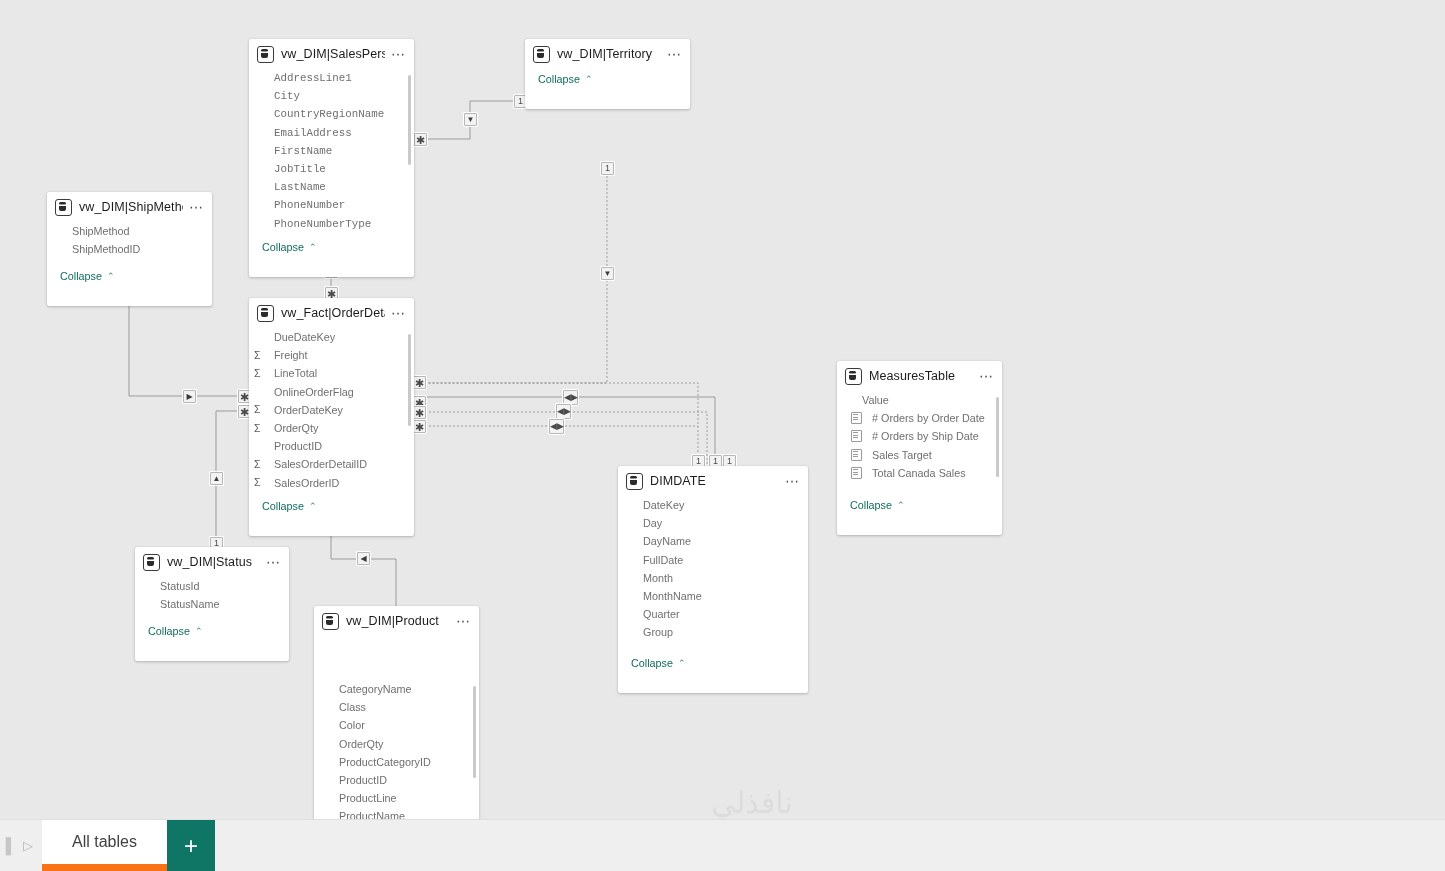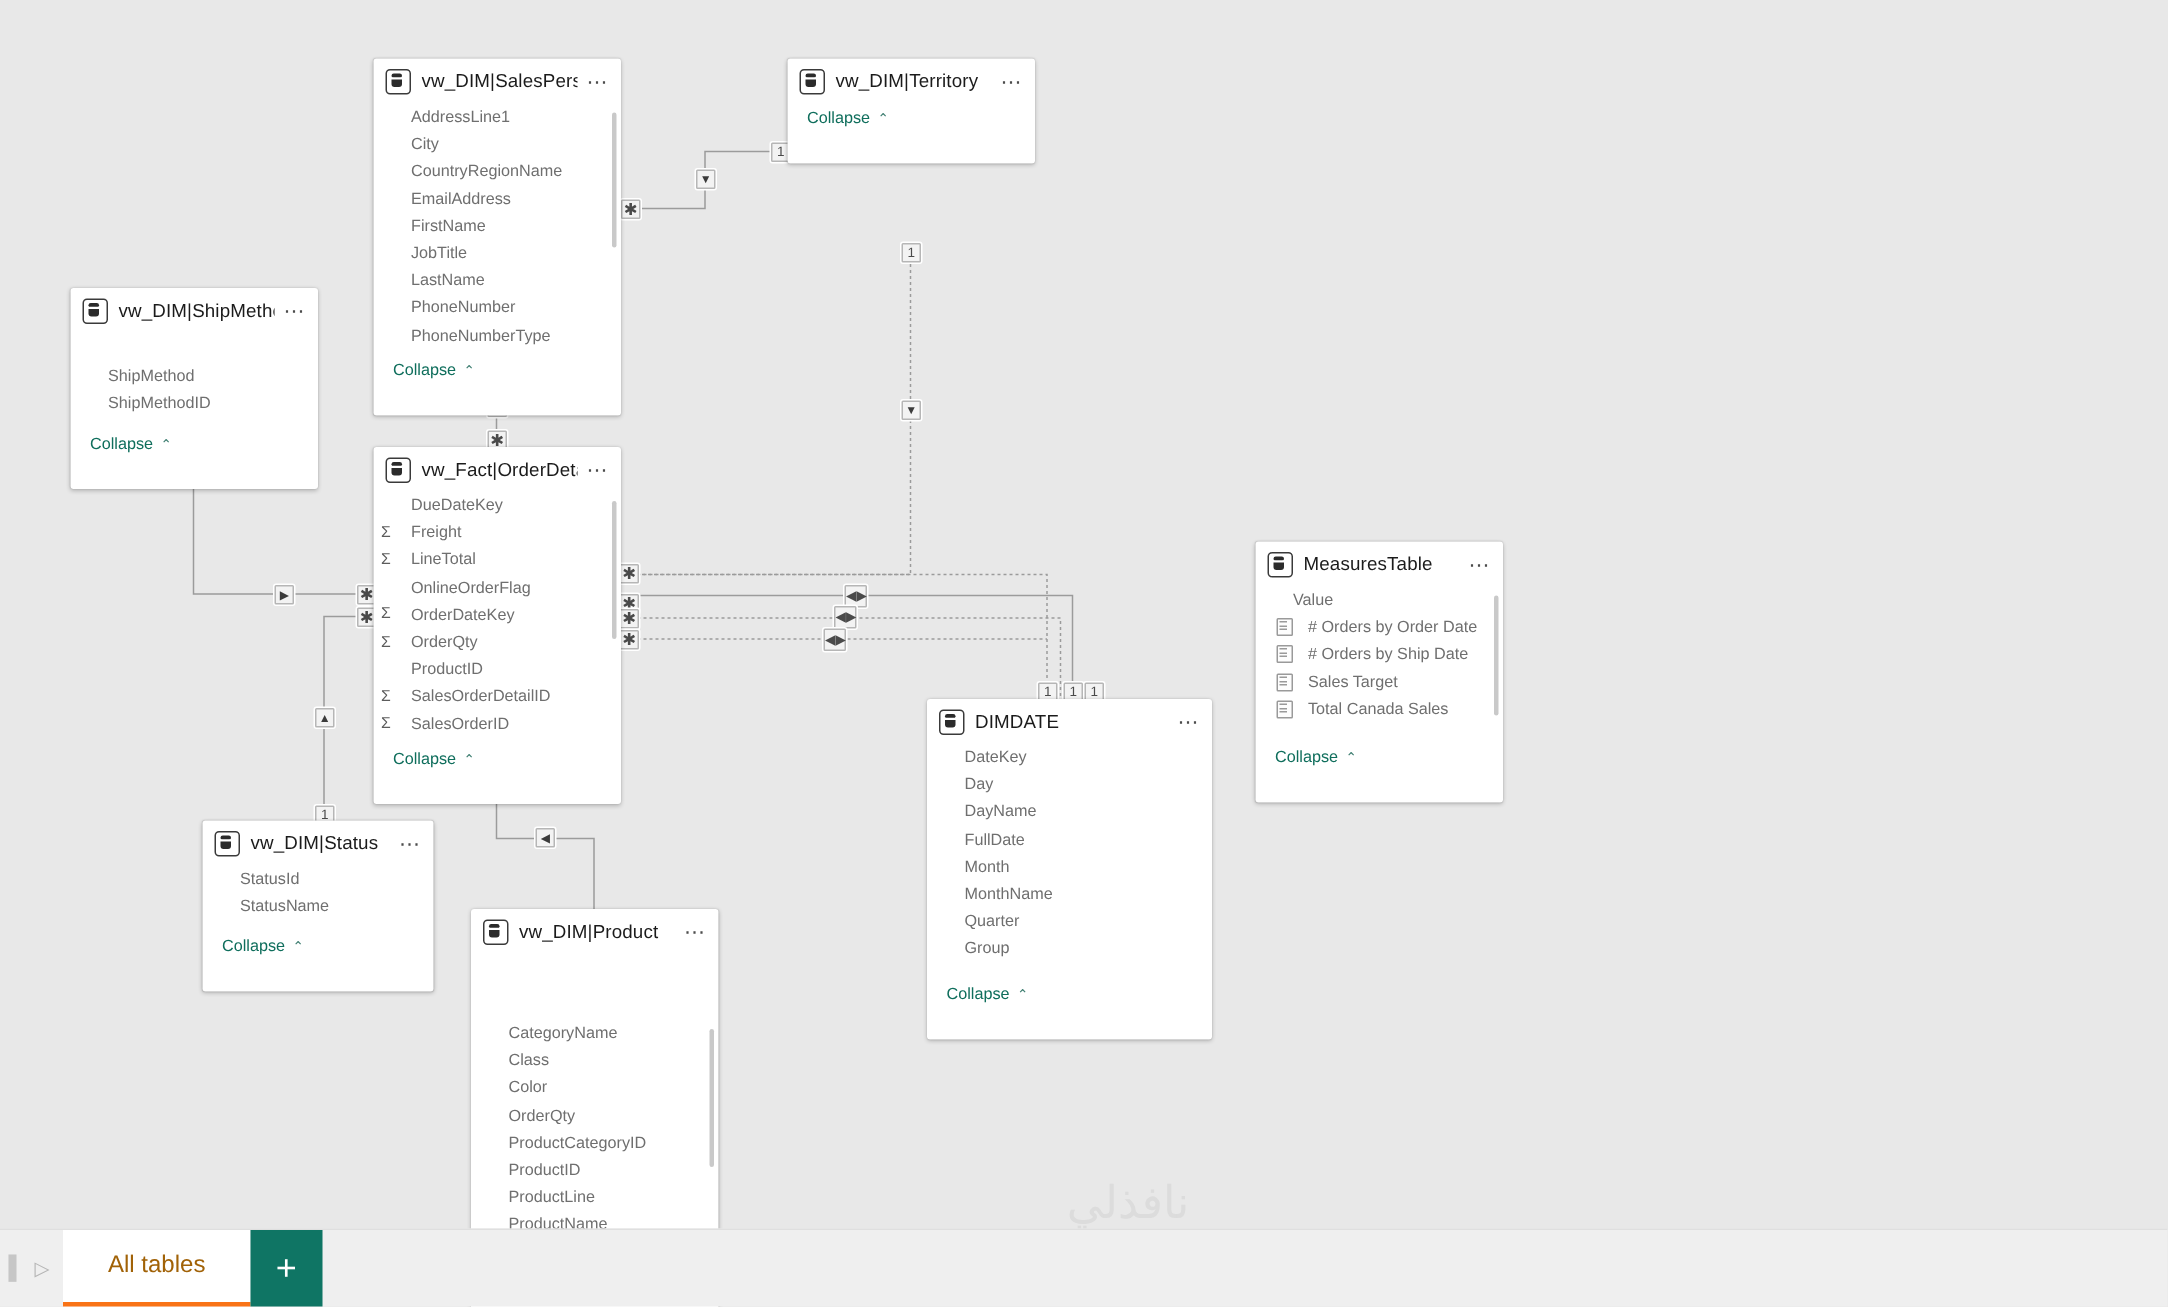--- a/index.html
+++ b/index.html
@@ -242,27 +242,27 @@
     font-size: 13px;
     cursor: pointer;
   }
   .nav-arrow.bar {
     color: #c6c6c6;
     font-size: 15px;
     width: 14px;
   }
   .tab-active {
     background: #ffffff;
-    border-bottom: 3px solid #f97316;
+    border-bottom: 7px solid #f97316;
     display: flex;
     align-items: center;
     justify-content: center;
     padding: 12px 30px;
     font-size: 16px;
-    color: #a16207;
+    color: #404040;
     cursor: pointer;
   }
   .tab-add {
     width: 48px;
     background: #0f7564;
     color: #ffffff;
     display: flex;
     align-items: center;
     justify-content: center;
     font-size: 24px;
@@ -329,21 +329,21 @@
       <div class="badge card" style="left: 723px; top: 455px;">1</div>
     </div>
 
   <div id="table-layer">
       <div class="tbl" style="left: 249px; top: 39px; width: 165px;">
         <div class="tbl-header">
           <div class="tbl-icon"></div>
           <div class="tbl-title">vw_DIM|SalesPerson</div>
           <div class="tbl-menu">⋯</div>
         </div>
-        <div class="tbl-fields" style="height: 168px;">
+        <div class="tbl-fields" style="height: 168px; font-family: Liberation Mono, monospace;">
           <div class="fld plain">
             <span class="fname">AddressLine1</span>
           </div>
           <div class="fld plain">
             <span class="fname">City</span>
           </div>
           <div class="fld plain">
             <span class="fname">CountryRegionName</span>
           </div>
           <div class="fld plain">
@@ -381,21 +381,21 @@
           <span>Collapse</span>
           <span class="chev">⌃</span>
         </div>
       </div>
       <div class="tbl" style="left: 47px; top: 192px; width: 165px;">
         <div class="tbl-header">
           <div class="tbl-icon"></div>
           <div class="tbl-title">vw_DIM|ShipMethod</div>
           <div class="tbl-menu">⋯</div>
         </div>
-        <div class="tbl-fields" style="height: 44px; margin-top: 20px;">
+        <div class="tbl-fields" style="height: 44px;">
           <div class="fld plain">
             <span class="fname">ShipMethod</span>
           </div>
           <div class="fld plain">
             <span class="fname">ShipMethodID</span>
           </div>
         </div>
         <div class="tbl-collapse">
           <span>Collapse</span>
           <span class="chev">⌃</span>

